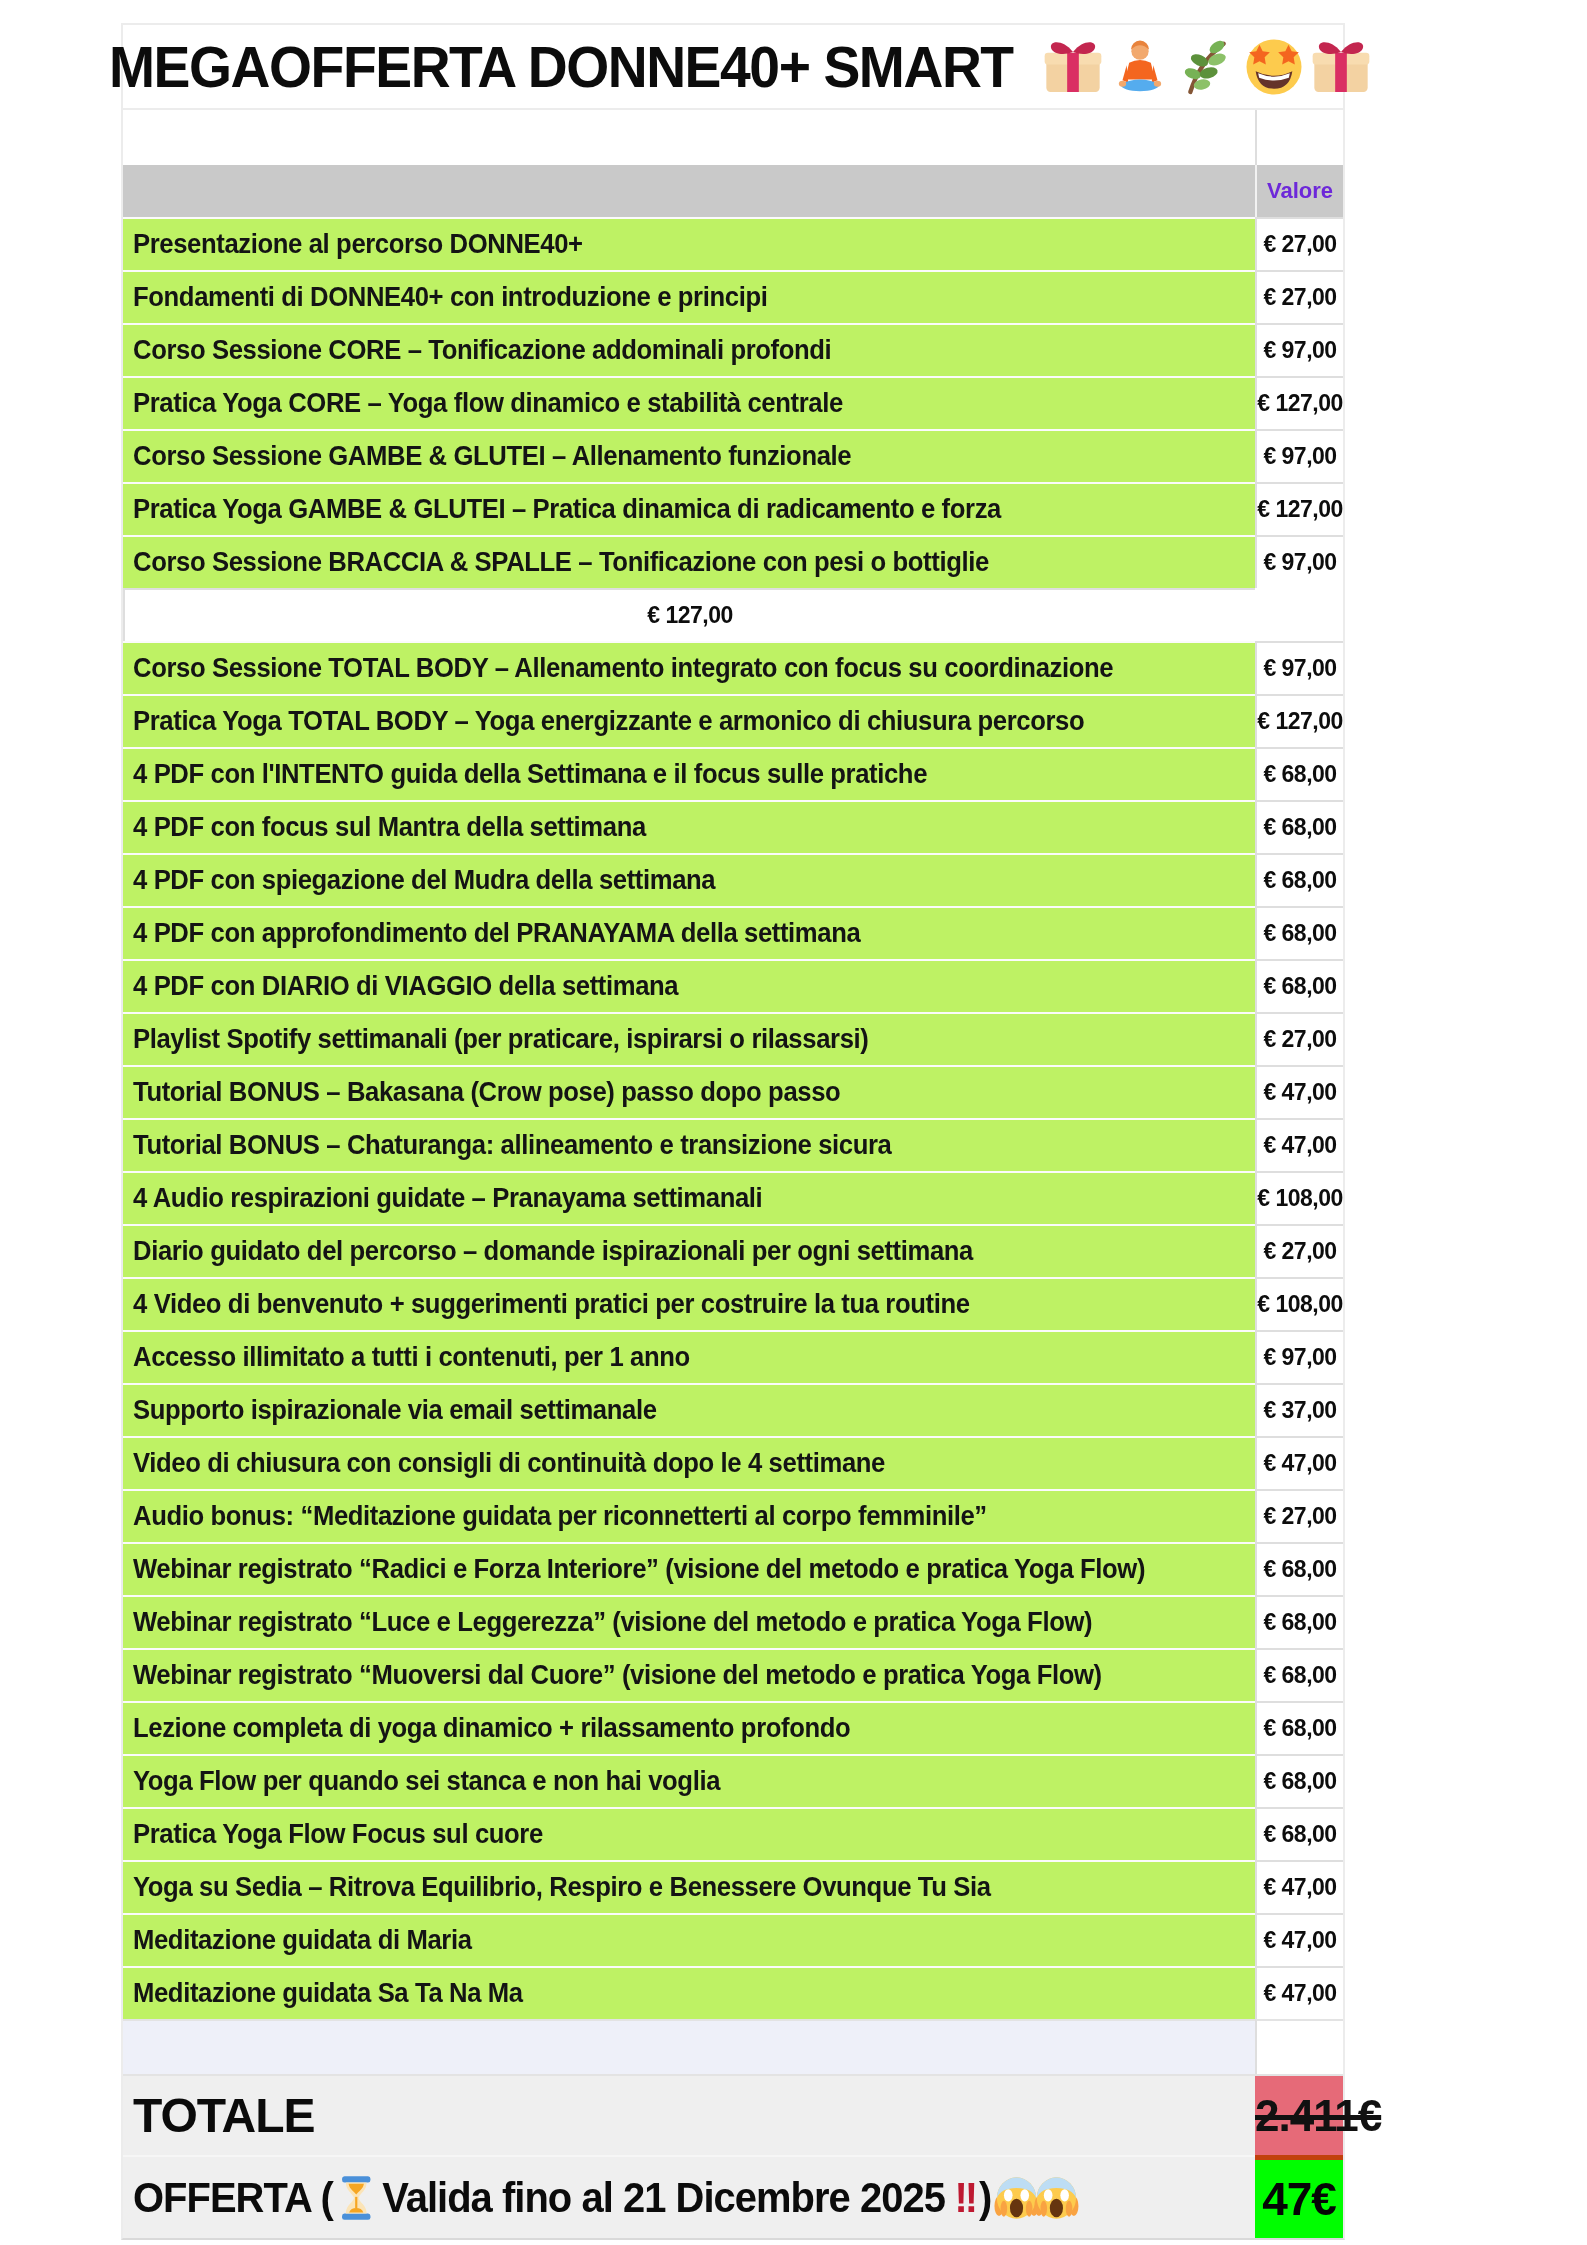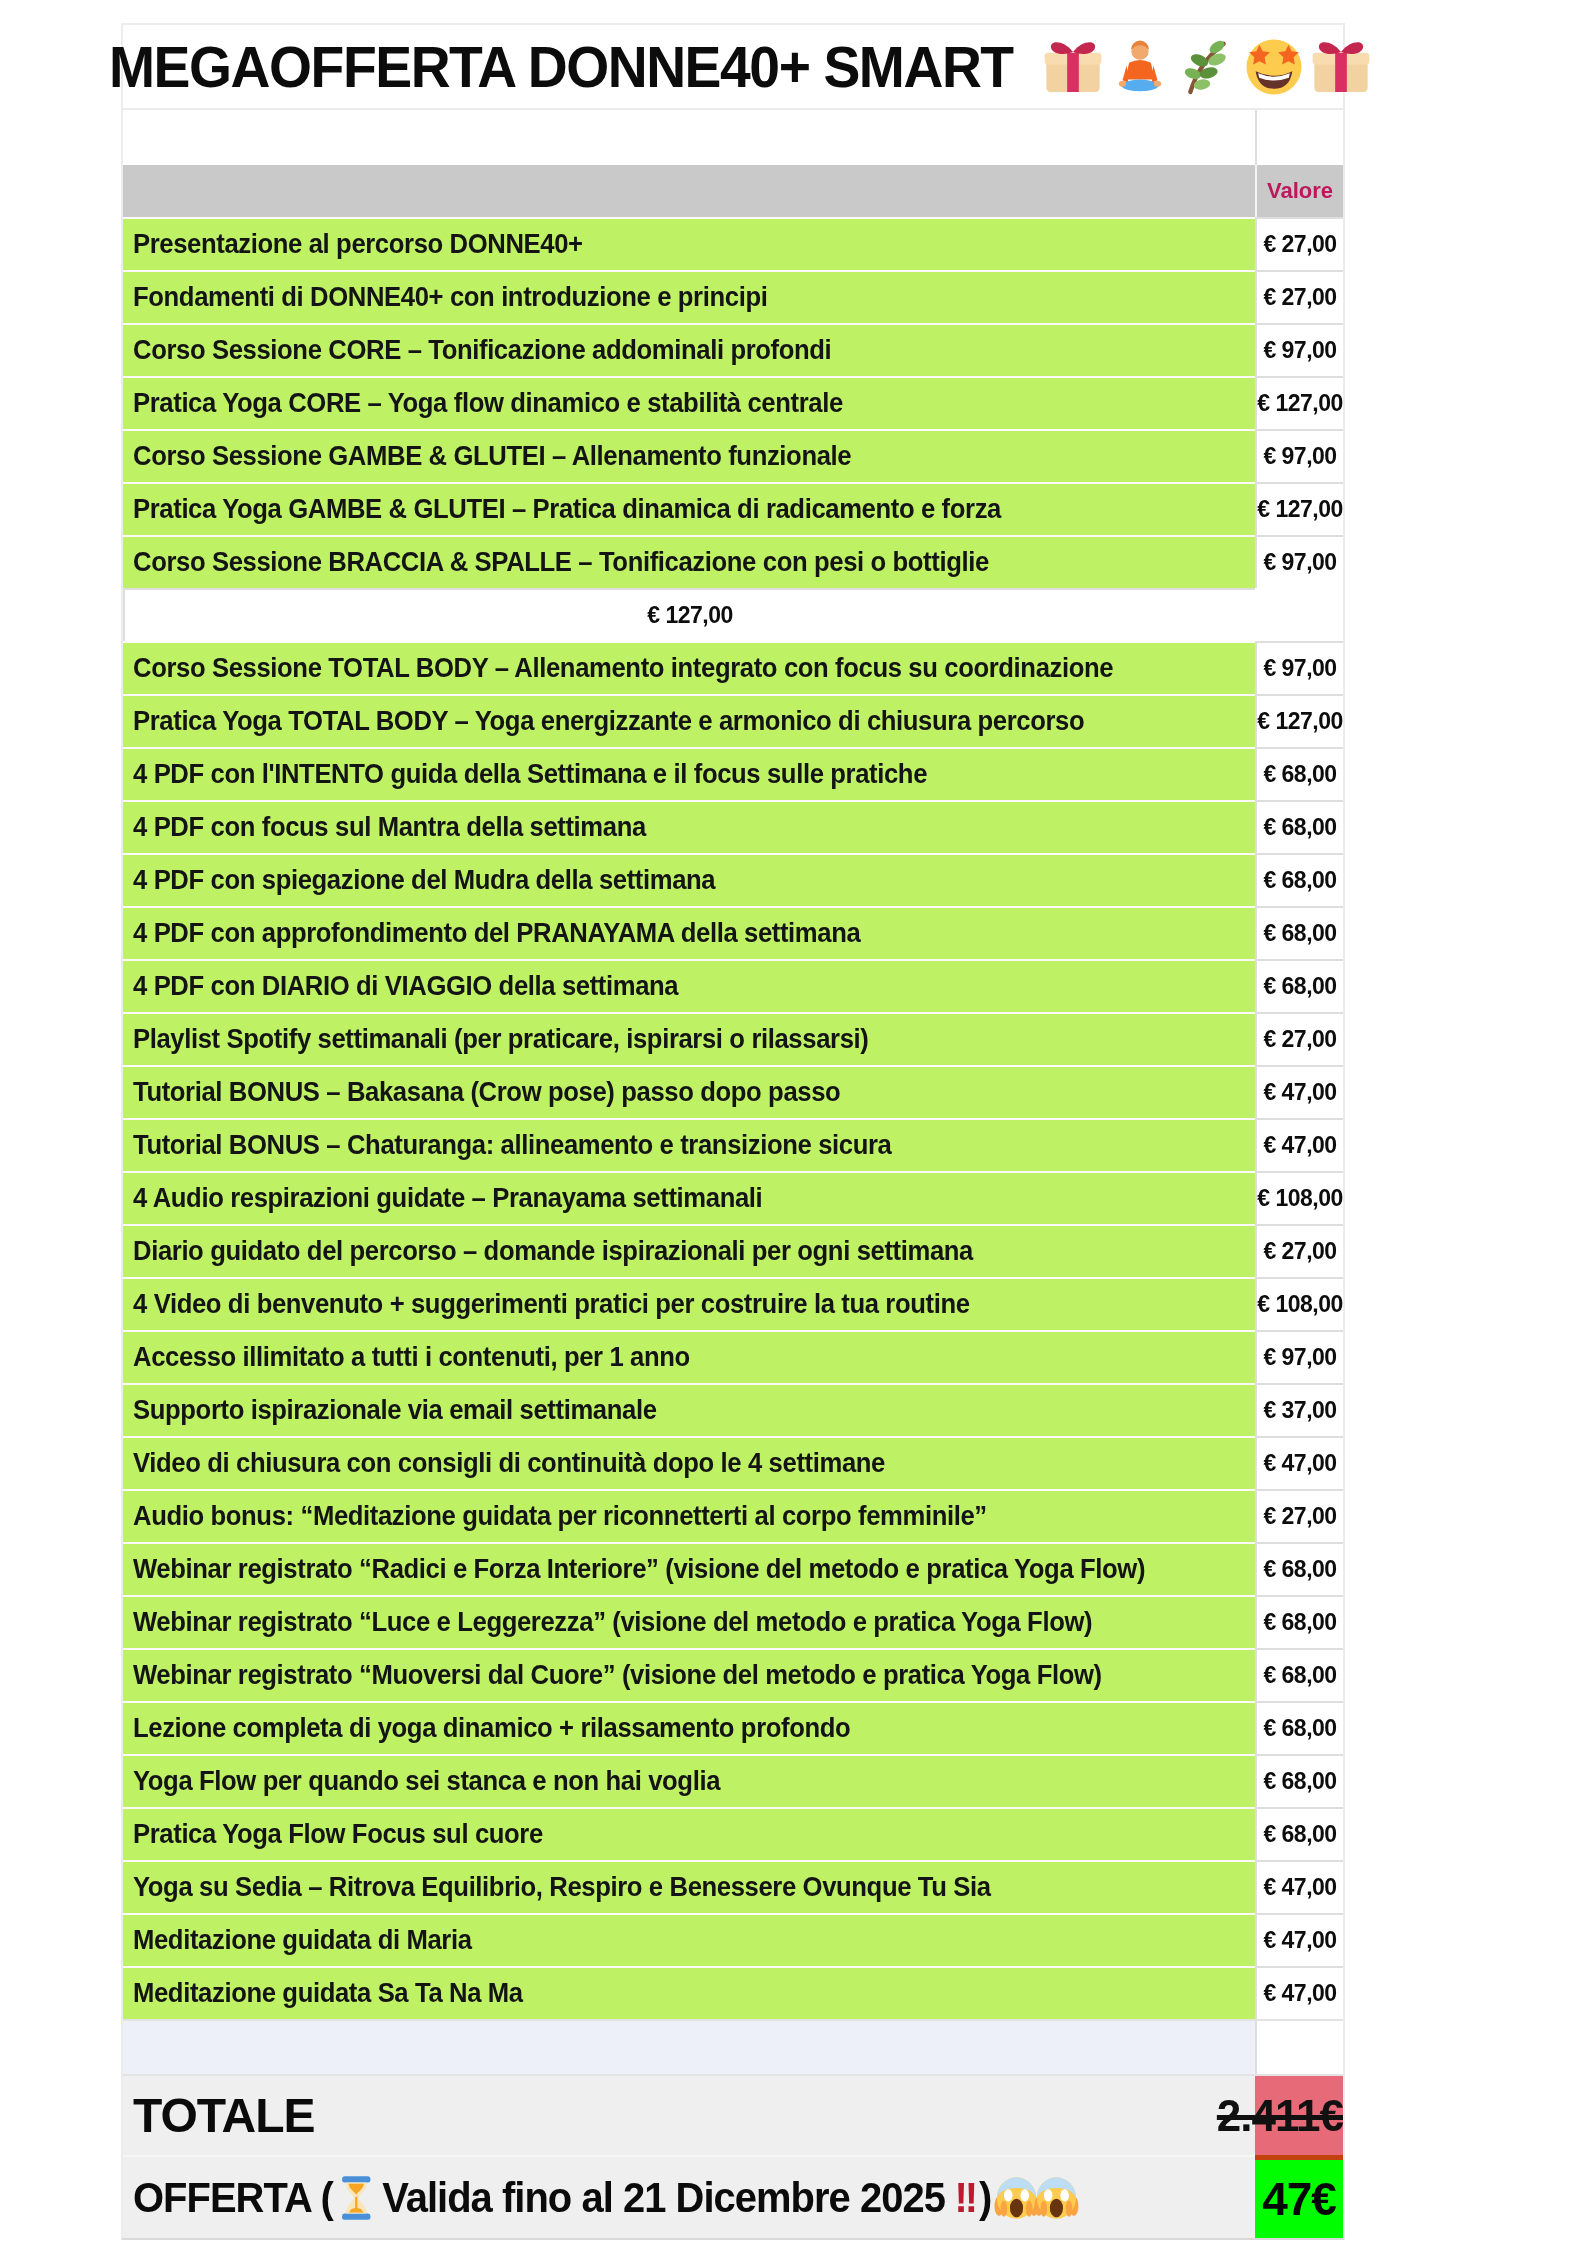--- a/index.html
+++ b/index.html
@@ -27,36 +27,36 @@
   .row{display:grid;grid-template-columns:1132px 1fr;}
   .cell{box-sizing:border-box;display:flex;align-items:center;min-width:0;}
 
   .spacer-row{height:55px;}
   .spacer-row .c-l{background:#ffffff;}
   .spacer-row .c-v{background:#ffffff;border-left:2px solid #dedede;}
 
   .head-row{height:52px;}
   .head-row .c-l{background:#c9c9c9;}
   .head-row .c-v{background:#c9c9c9;border-left:2px solid #f2f2f2;justify-content:center;}
-  .head-label{font-size:22px;font-weight:bold;color:#be185d;}
+  .head-label{font-size:22px;font-weight:bold;color:#6d28d9;}
 
   .item-row{height:53px;}
   .item-row .c-l{background:#bef264;border-top:2px solid #fbfbfb;padding-left:10px;}
   .item-row .c-v{background:#ffffff;border-top:2px solid #dedede;border-left:2px solid #dedede;justify-content:center;}
   .item-label{font-size:27px;font-weight:bold;letter-spacing:-.4px;white-space:nowrap;
     display:inline-block;transform:scaleX(.95);transform-origin:0 55%;color:#141414;}
   .item-value{font-size:23px;font-weight:bold;letter-spacing:-.5px;color:#0d0d0d;}
 
   .blank-row{height:55px;}
   .blank-row .c-l{background:#eef0f9;border-top:2px solid #e3e3e3;}
   .blank-row .c-v{background:#ffffff;border-top:2px solid #e3e3e3;border-left:2px solid #dedede;}
 
   .total-row{height:81px;}
   .total-row .c-l{background:#efefef;border-top:2px solid #e3e3e3;padding-left:10px;}
-  .total-row .c-v{background:#e66a78;border-top:2px solid #e3e3e3;justify-content:flex-end;}
+  .total-row .c-v{background:#e66a78;border-top:2px solid #e3e3e3;justify-content:flex-start;}
   .total-label{font-size:48px;font-weight:bold;letter-spacing:-1px;color:#0b0b0b;}
   .total-value{font-size:44px;font-weight:bold;color:#111;
     text-decoration:line-through;text-decoration-thickness:5px;letter-spacing:-1px;}
 
   .offer-row{height:83px;}
   .offer-row .c-l{background:#efefef;border-top:2px solid #f6f6f6;padding-left:10px;}
   .offer-row .c-v{background:#00fe00;border-top:5px solid #c2410c;justify-content:center;}
   .offer-line{display:flex;align-items:center;white-space:nowrap;
     transform:scaleX(.95);transform-origin:0 55%;}
   .offer-text{font-size:42px;font-weight:bold;letter-spacing:-1px;color:#0b0b0b;}

